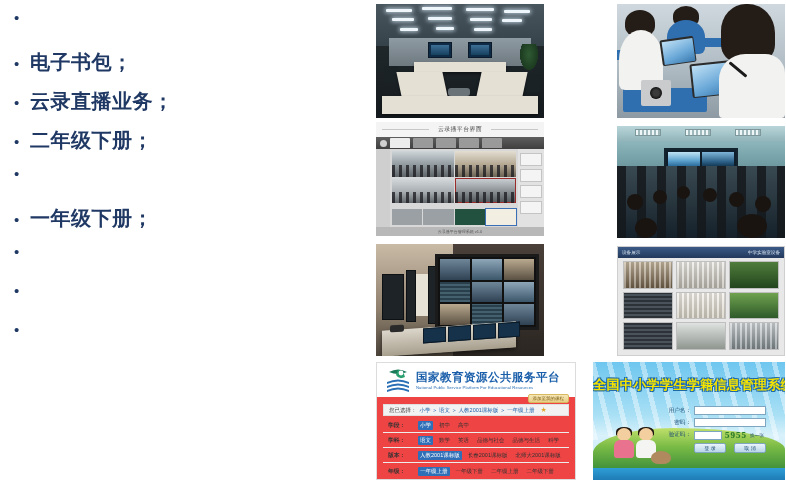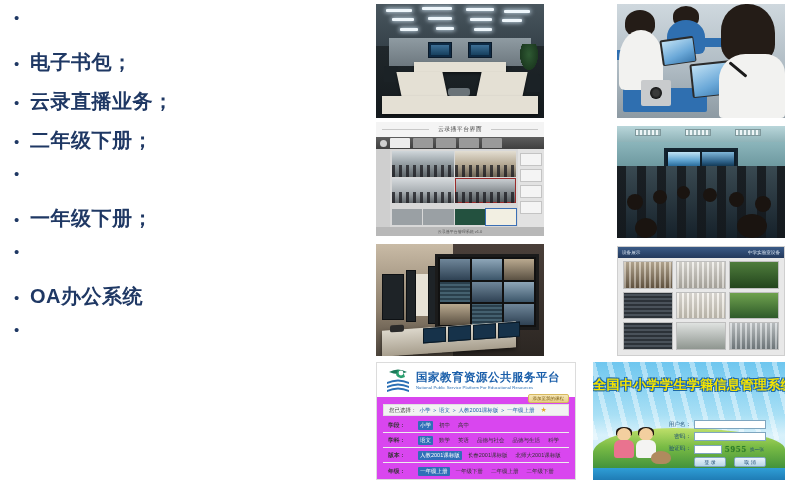--- a/index.html
+++ b/index.html
@@ -150,21 +150,21 @@
     background: linear-gradient(180deg,#dcd7cb 0%,#a79e8d 100%);
     transform: skewY(-4deg); box-shadow: 0 2px 4px rgba(0,0,0,.5);
   }
   .console-scr {
     position: absolute; bottom: 16px; left: 28%; width: 58%; height: 15px;
     display: grid; grid-template-columns: repeat(4,1fr); gap: 2px; transform: skewY(-4deg);
   }
   .console-scr div { background: #16324a; border: 1px solid #0b1a26; }
 
   
-  #tile-eduplat { left: 376px; top: 362px; width: 200px; height: 118px; background: #d946ef; border: 1px solid #dcdcdc; }
+  #tile-eduplat { left: 376px; top: 362px; width: 200px; height: 118px; background: #ef4444; border: 1px solid #dcdcdc; }
   .ep-head { position: absolute; left: 0; top: 0; width: 100%; height: 34px; background: #fff;
              display: flex; align-items: center; gap: 5px; padding-left: 8px; }
   .ep-logo { width: 26px; height: 26px; position: relative; flex: 0 0 26px; }
   .ep-title-cn { font-size: 11.5px; font-weight: bold; color: #1b5faa; letter-spacing: .5px; white-space: nowrap; }
   .ep-title-en { font-size: 4.2px; color: #2a6fb5; white-space: nowrap; letter-spacing: .1px; }
   .ep-badge {
     position: absolute; right: 6px; top: 31px; height: 9px; padding: 0 4px;
     background: linear-gradient(180deg,#f6e7b8,#e8cf86); border: 1px solid #d8b95e;
     border-radius: 2px; display: flex; align-items: center;
   }
@@ -263,21 +263,21 @@
     border-radius: 42% 58% 0 0 / 60% 50% 0 0;
   }
   .ss-water { position: absolute; left: 0; bottom: 0; width: 100%; height: 12px;
               background: linear-gradient(180deg,#2f9ed6,#1f7cb5); }
   .ss-kids { position: absolute; left: 20px; bottom: 22px; width: 54px; height: 34px; }
   .kid { position: absolute; bottom: 0; width: 22px; height: 30px; }
   .kid .kh { position:absolute; left:4px; top:0; width:14px; height:13px; border-radius:50%; background:#f3cf9f; }
   .kid .khair { position:absolute; left:3px; top:-1px; width:16px; height:9px; border-radius:50% 50% 20% 20%; background:#20160f; }
   .kid .kb { position:absolute; left:1px; top:12px; width:20px; height:18px; border-radius:6px 6px 3px 3px; }
   .ss-rock { position:absolute; left:58px; bottom:16px; width:20px; height:13px; border-radius:50% 50% 40% 40%; background:#b08a5e; }
-  .ss-form { position: absolute; right: 12px; top: 58px; width: 108px; }
+  .ss-form { position: absolute; right: 12px; top: 44px; width: 108px; }
   .ss-line { display: flex; align-items: center; gap: 3px; margin-bottom: 3px; }
   .ss-lab { font-size: 5.6px; color: #1a4a73; flex: 0 0 26px; text-align: right; white-space: nowrap; }
   .ss-inp { height: 9px; background: #fff; border: 1px solid #7fa6c0; }
   .ss-inp.wide { width: 72px; } .ss-inp.narrow { width: 28px; }
   .ss-cap { font-size: 9px; font-weight: bold; color: #2a7f2a; font-family: "Liberation Serif", serif;
             letter-spacing: 1px; text-shadow: 0 0 1px rgba(0,0,0,.25); }
   .ss-refresh { font-size: 4.6px; color: #1a4a73; white-space: nowrap; }
   .ss-btns { display: flex; gap: 8px; margin-left: 29px; margin-top: 2px; }
   .ss-btn { width: 32px; height: 10px; background: linear-gradient(180deg,#eaf4fb,#b9d6e8);
             border: 1px solid #7fa6c0; border-radius: 2px; display:flex; align-items:center; justify-content:center; }
@@ -310,21 +310,20 @@
     </div>
     <div class="bullet-row">
       <span class="bullet-dot">•</span>
       <span class="bullet-label">一年级下册；</span>
     </div>
     <div class="bullet-row">
       <span class="bullet-dot">•</span>
     </div>
     <div class="bullet-row">
       <span class="bullet-dot">•</span>
-      <span class="bullet-label">OA办公系统</span>
     </div>
     <div class="bullet-row">
       <span class="bullet-dot">•</span>
     </div>
   </div>
 
 
   <div class="tile" id="tile-conference">
     <div class="inner">
       <div class="room-bg"></div>

